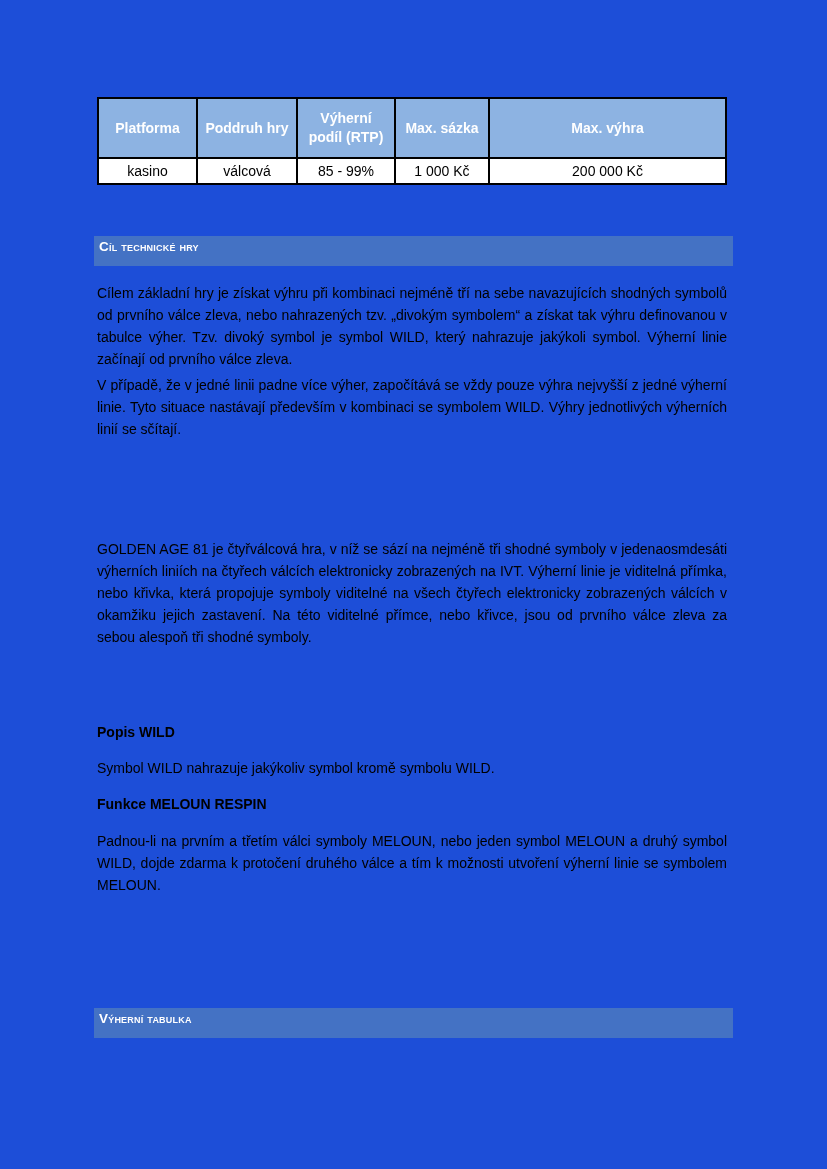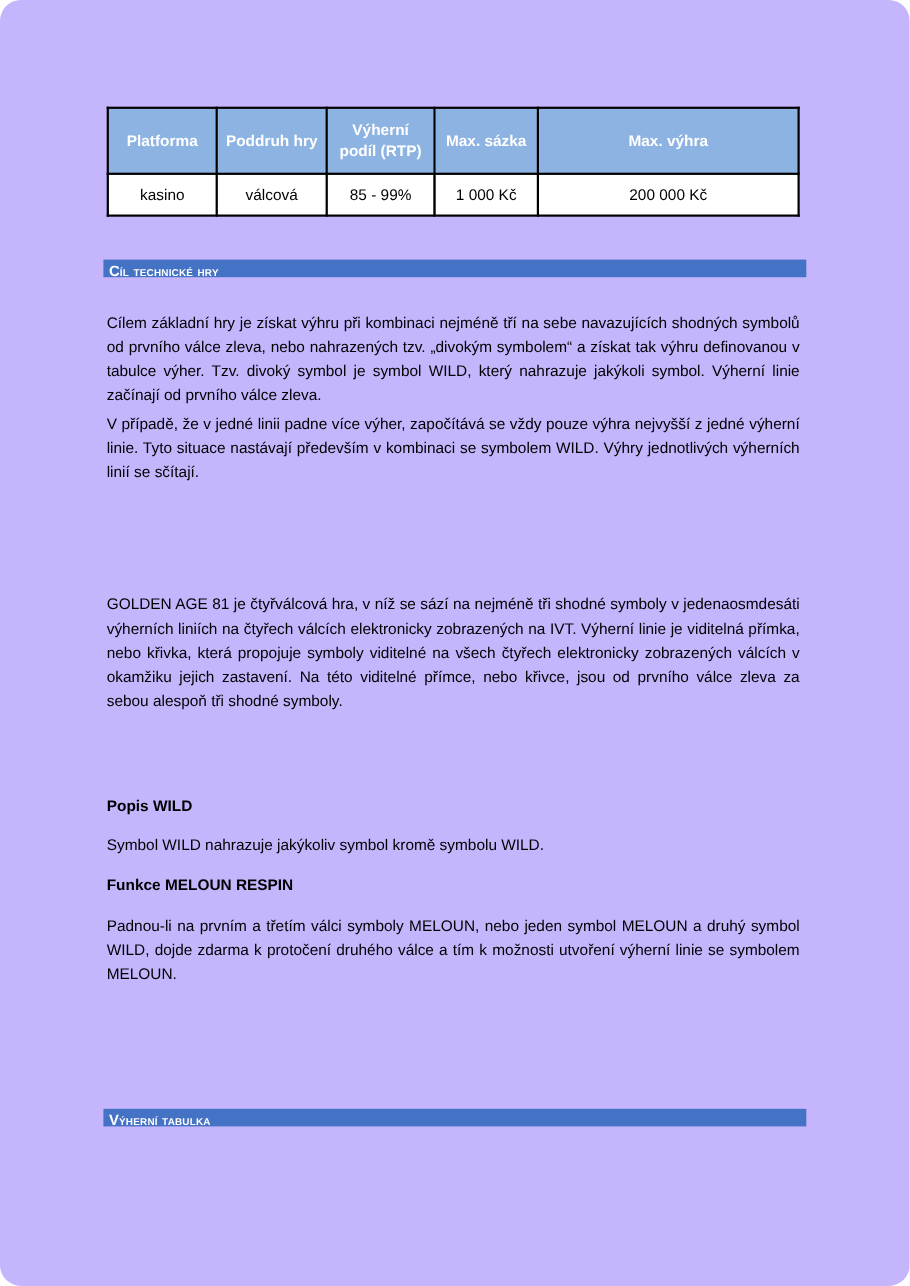--- a/index.html
+++ b/index.html
@@ -3,23 +3,22 @@
 <meta charset="utf-8">
 <style>
   * { margin: 0; padding: 0; box-sizing: border-box; }
   html, body { background: #ffffff; }
   body { font-family: "Liberation Sans", sans-serif; color: #000; }
 
   .page {
     position: relative;
     width: 827px;
     height: 1169px;
-    background: #c4b5fd;
+    background: #1d4ed8;
     overflow: hidden;
-    border-radius: 19px;
   }
 
   
   .info-table {
     position: absolute;
     left: 97px;
     top: 97px;
     width: 628px;
     border-collapse: collapse;
     table-layout: fixed;
@@ -36,30 +35,30 @@
     font-size: 14px;
     font-weight: bold;
     height: 60px;
     line-height: 19px;
     padding: 2px 4px;
   }
   .info-table td {
     background: #ffffff;
     color: var(--body-text, #000000);
     font-size: 14px;
-    height: 38px;
+    height: 26px;
     padding: 2px 4px;
   }
 
   
   .section-bar {
     position: absolute;
     left: 94px;
     width: 639px;
-    height: 16px;
+    height: 30px;
     background: var(--section-bar, #4472C4);
     color: var(--bar-text, #ffffff);
     font-weight: bold;
     font-variant: small-caps;
     font-size: 13.5px;
     line-height: 21px;
     padding-left: 5px;
     letter-spacing: 0.2px;
   }
 

